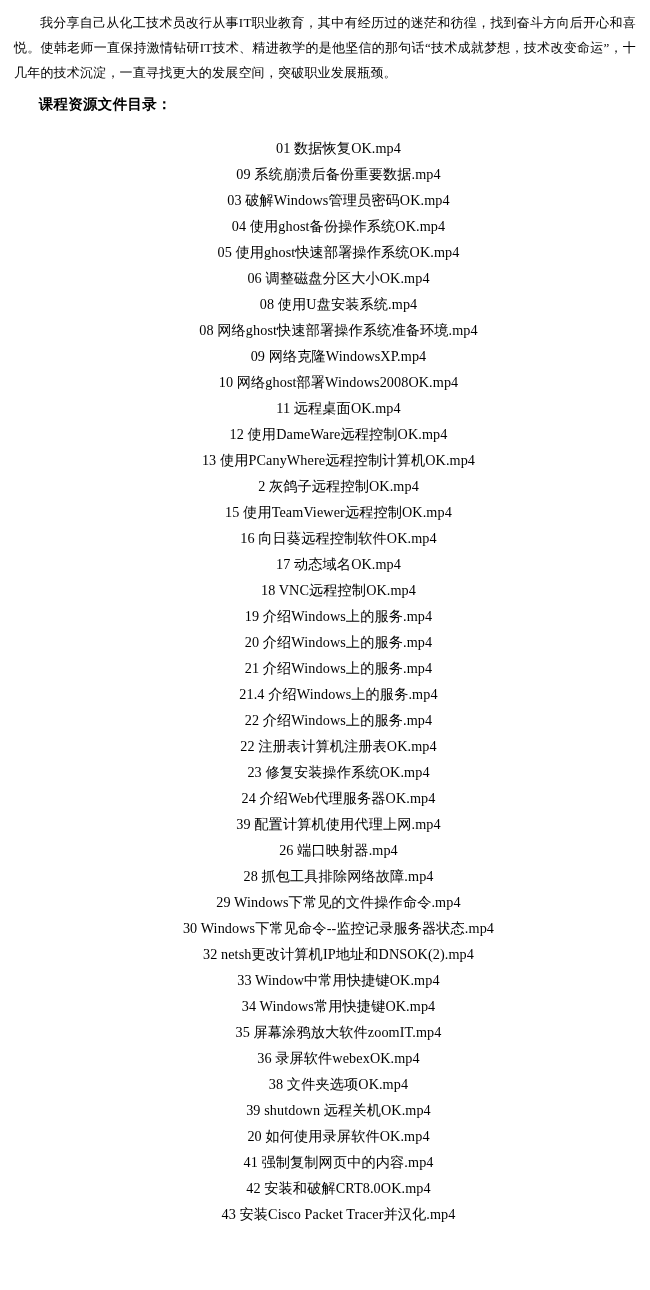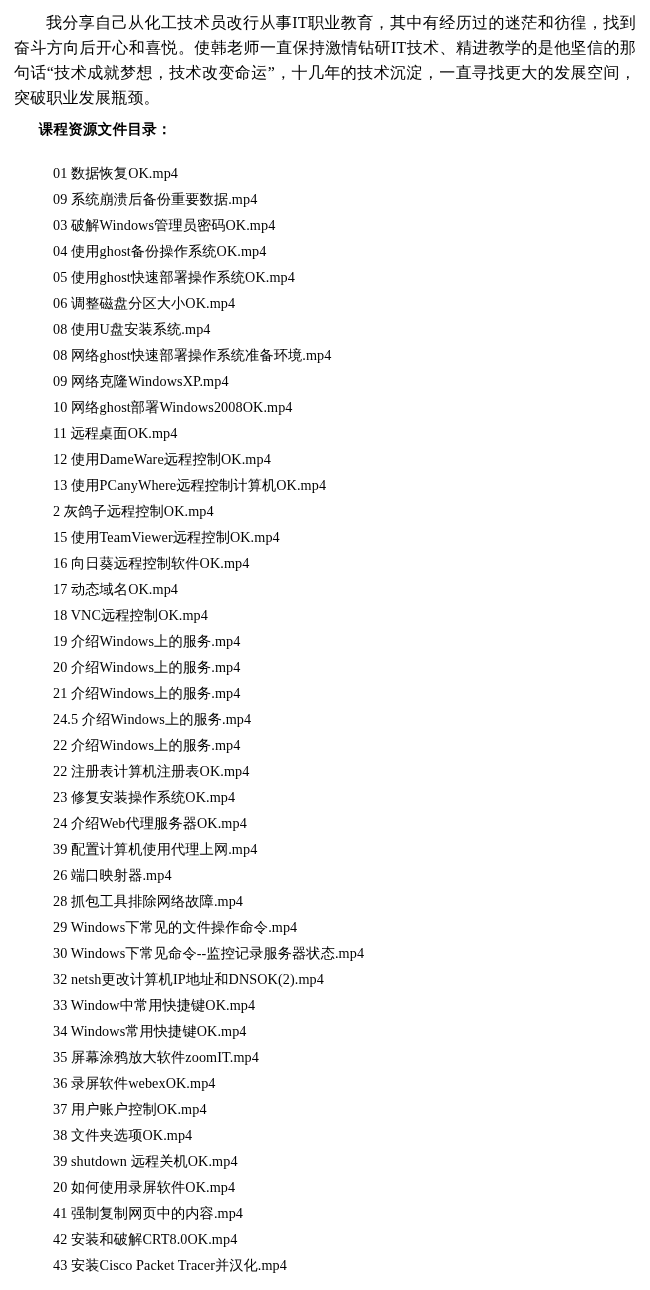--- a/index.html
+++ b/index.html
@@ -12,39 +12,40 @@
     min-height: 1290px;
     font-family: "Liberation Serif", "DejaVu Serif", serif;
     color: #000000;
   }
   .page {
     width: 650px;
     box-sizing: border-box;
     padding: 10px 14px 8px 14px;
   }
   .intro {
-    font-size: 16px;
+    font-size: 13px;
     line-height: 25px;
     text-align: justify;
     text-indent: 2em;
     margin: 0 0 6px 0;
     letter-spacing: 0.2px;
   }
   .section-title {
     font-size: 14.5px;
     font-weight: bold;
     line-height: 26px;
     margin: 0 0 18px 0;
     padding-left: 1.7em;
     letter-spacing: 0.3px;
   }
   .file-list {
     list-style: none;
-    margin: 12px;
+    margin: 4px;
     padding: 0;
+    text-align: center;
   }
   .file-list li {
     font-size: 14.2px;
     line-height: 26px;
     padding-left: 1.9em;
     white-space: nowrap;
     letter-spacing: 0.1px;
   }
 </style>
 </head>
@@ -71,36 +72,35 @@
       <li>12 使用DameWare远程控制OK.mp4</li>
       <li>13 使用PCanyWhere远程控制计算机OK.mp4</li>
       <li>2 灰鸽子远程控制OK.mp4</li>
       <li>15 使用TeamViewer远程控制OK.mp4</li>
       <li>16 向日葵远程控制软件OK.mp4</li>
       <li>17 动态域名OK.mp4</li>
       <li>18 VNC远程控制OK.mp4</li>
       <li>19 介绍Windows上的服务.mp4</li>
       <li>20 介绍Windows上的服务.mp4</li>
       <li>21 介绍Windows上的服务.mp4</li>
-      <li>24.5 介绍Windows上的服务.mp4</li>
+      <li>21.4 介绍Windows上的服务.mp4</li>
       <li>22 介绍Windows上的服务.mp4</li>
       <li>22 注册表计算机注册表OK.mp4</li>
       <li>23 修复安装操作系统OK.mp4</li>
       <li>24 介绍Web代理服务器OK.mp4</li>
       <li>39 配置计算机使用代理上网.mp4</li>
       <li>26 端口映射器.mp4</li>
       <li>28 抓包工具排除网络故障.mp4</li>
       <li>29 Windows下常见的文件操作命令.mp4</li>
       <li>30 Windows下常见命令--监控记录服务器状态.mp4</li>
       <li>32 netsh更改计算机IP地址和DNSOK(2).mp4</li>
       <li>33 Window中常用快捷键OK.mp4</li>
       <li>34 Windows常用快捷键OK.mp4</li>
       <li>35 屏幕涂鸦放大软件zoomIT.mp4</li>
       <li>36 录屏软件webexOK.mp4</li>
-      <li>37 用户账户控制OK.mp4</li>
       <li>38 文件夹选项OK.mp4</li>
       <li>39 shutdown 远程关机OK.mp4</li>
       <li>20 如何使用录屏软件OK.mp4</li>
       <li>41 强制复制网页中的内容.mp4</li>
       <li>42 安装和破解CRT8.0OK.mp4</li>
       <li>43 安装Cisco Packet Tracer并汉化.mp4</li>
     </ul>
 
 </div>
 

